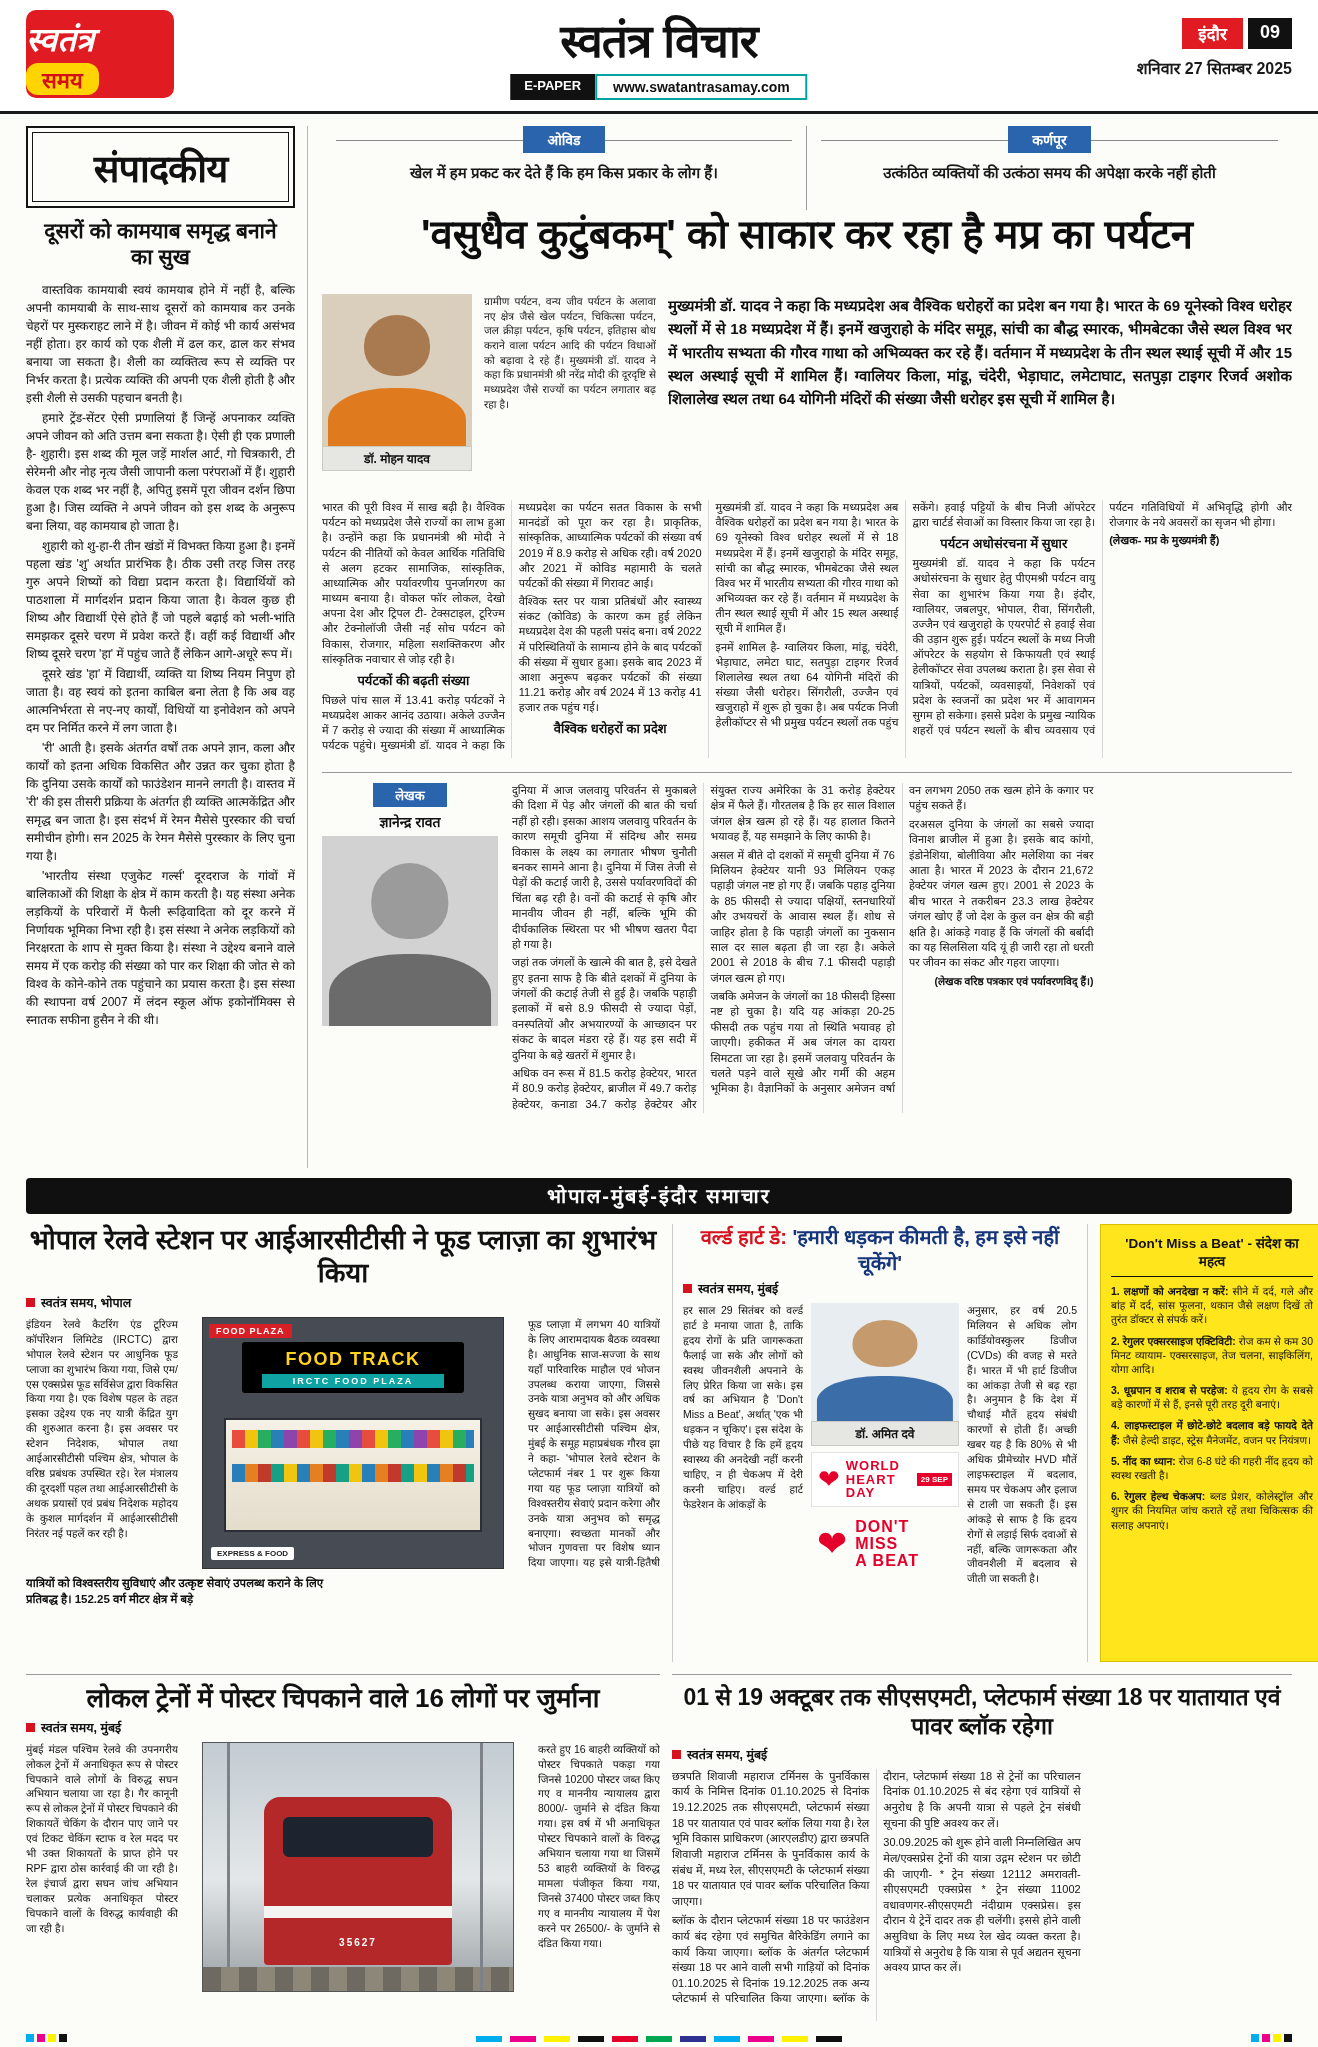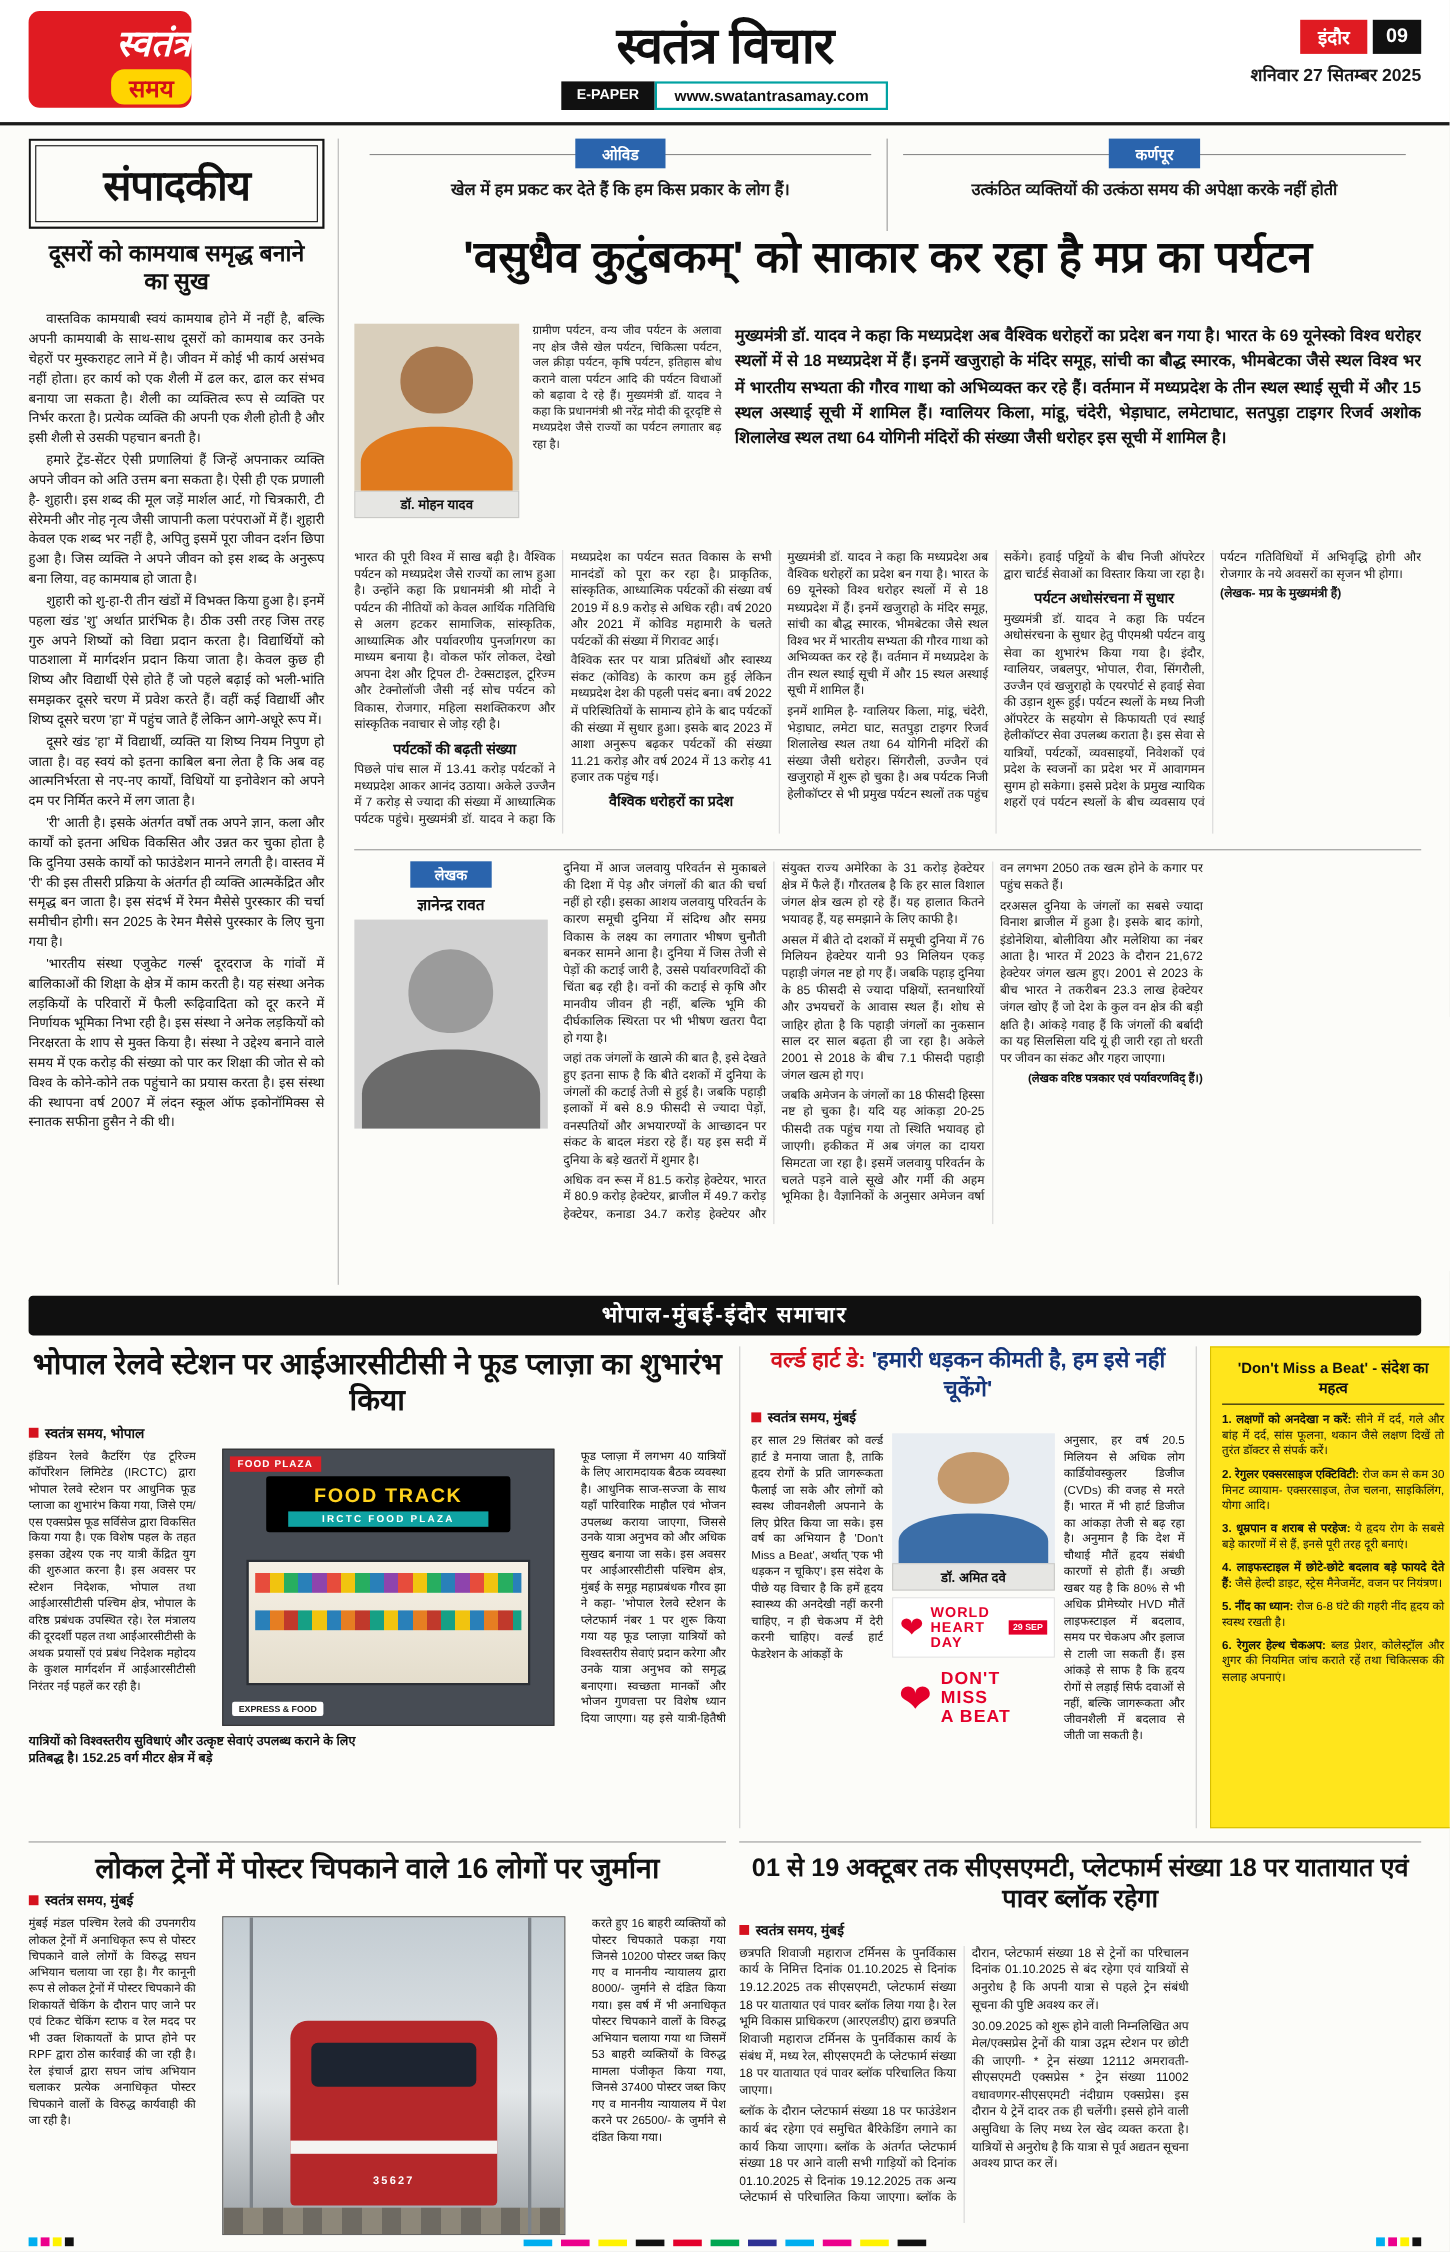--- a/index.html
+++ b/index.html
@@ -4,21 +4,21 @@
 <style>
   *{margin:0;padding:0;box-sizing:border-box}
   html,body{background:#e9e9e6}
   body{font-family:"Liberation Sans","DejaVu Sans",sans-serif;color:#111}
   .page{position:relative;width:1318px;height:2047px;background:#fcfcf9;margin:0 auto;overflow:hidden}
   .jt{text-align:justify}
   .clip{overflow:hidden}
 
   
   .masthead{position:absolute;left:0;top:0;width:1318px;height:114px;border-bottom:3px solid #1b1b1b;background:#fff}
-  .logo{position:absolute;left:26px;top:10px;width:148px;height:88px;background:#e01b22;border-radius:10px;text-align:right}
+  .logo{position:absolute;left:26px;top:10px;width:148px;height:88px;background:#e01b22;border-radius:10px;text-align:left}
   .logo-top{color:#fff;font-weight:800;font-style:italic;font-size:33px;padding-top:6px}
   .logo-tag{display:inline-block;background:#ffd400;color:#d50f16;font-weight:800;font-size:22px;padding:1px 16px;border-radius:12px;margin-top:2px}
   .mast-center{position:absolute;left:50%;top:8px;transform:translateX(-50%);text-align:center}
   .mast-title{font-size:46px;font-weight:800;letter-spacing:-1px;color:#101010}
   .mast-sub{display:flex;justify-content:center;margin-top:4px}
   .epaper{background:#111;color:#fff;font-weight:700;font-size:13px;padding:4px 14px}
   .website{border:2px solid #00a2a2;padding:3px 16px;font-weight:700;font-size:14px;color:#111;background:#fff}
   .mast-right{position:absolute;right:26px;top:18px;text-align:right}
   .mast-right-row{display:flex;justify-content:flex-end;gap:5px}
   .edition-box{background:#e01b22;color:#fff;font-weight:800;font-size:17px;padding:4px 16px}
@@ -110,21 +110,21 @@
 
   
   .tips{position:absolute;left:1100px;top:1224px;width:224px;height:438px;background:#ffe51c;border:1px solid #d8bf00;padding:10px 10px;overflow:hidden}
   .tips-title{font-weight:800;font-size:13.5px;line-height:1.3;text-align:center;border-bottom:1px solid #111;padding-bottom:6px}
   .tip-item{margin-top:7px;font-size:10.5px;line-height:1.35;text-align:justify}
   .tip-lead{font-weight:800}
 
   
   .posters{position:absolute;left:26px;top:1674px;width:634px;height:358px;border-top:1px solid #999;padding-top:8px;overflow:hidden}
   .posters-headline{font-size:26px;font-weight:800;text-align:center;line-height:1.22}
-  .train-photo{position:relative;width:312px;flex:0 0 312px;height:290px;background:linear-gradient(#c3ccd2 0%,#e3e7e9 55%,#9aa0a4 100%);overflow:hidden;border:1px solid #555}
+  .train-photo{position:relative;width:312px;flex:0 0 312px;height:250px;background:linear-gradient(#c3ccd2 0%,#e3e7e9 55%,#9aa0a4 100%);overflow:hidden;border:1px solid #555}
   .train-photo::before{content:"";position:absolute;left:24px;top:0;bottom:0;width:3px;background:#7c8288}
   .train-photo::after{content:"";position:absolute;right:30px;top:0;bottom:0;width:3px;background:#7c8288}
   .loco{position:absolute;left:50%;bottom:26px;transform:translateX(-50%);width:188px;height:168px;background:#b5282a;border-radius:16px 16px 4px 4px;z-index:1}
   .loco-wind{position:absolute;left:10%;right:10%;top:12%;height:24%;background:#1d2430;border-radius:6px}
   .loco-stripe{position:absolute;left:0;right:0;bottom:28%;height:12px;background:#f4f4f2}
   .loco-num{position:absolute;left:0;right:0;bottom:10%;text-align:center;color:#fff;font-weight:700;font-size:10px;letter-spacing:2px}
   .track{position:absolute;left:0;right:0;bottom:0;height:24px;background:repeating-linear-gradient(90deg,#6e6a62 0 18px,#8d8779 18px 36px)}
 
   
   .csmt{position:absolute;left:672px;top:1674px;width:620px;height:358px;border-top:1px solid #999;padding-top:8px;overflow:hidden}

